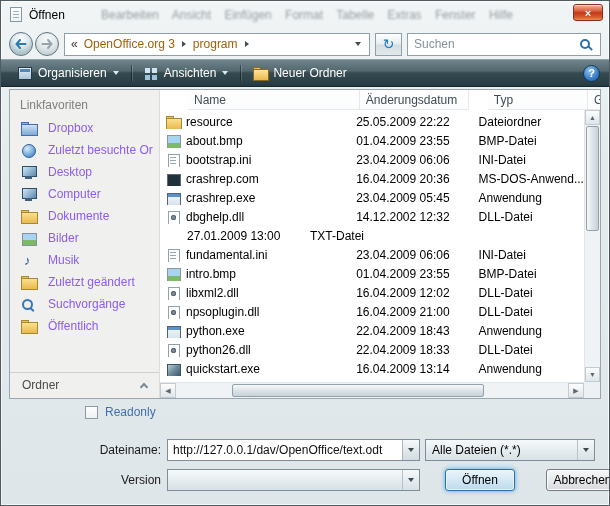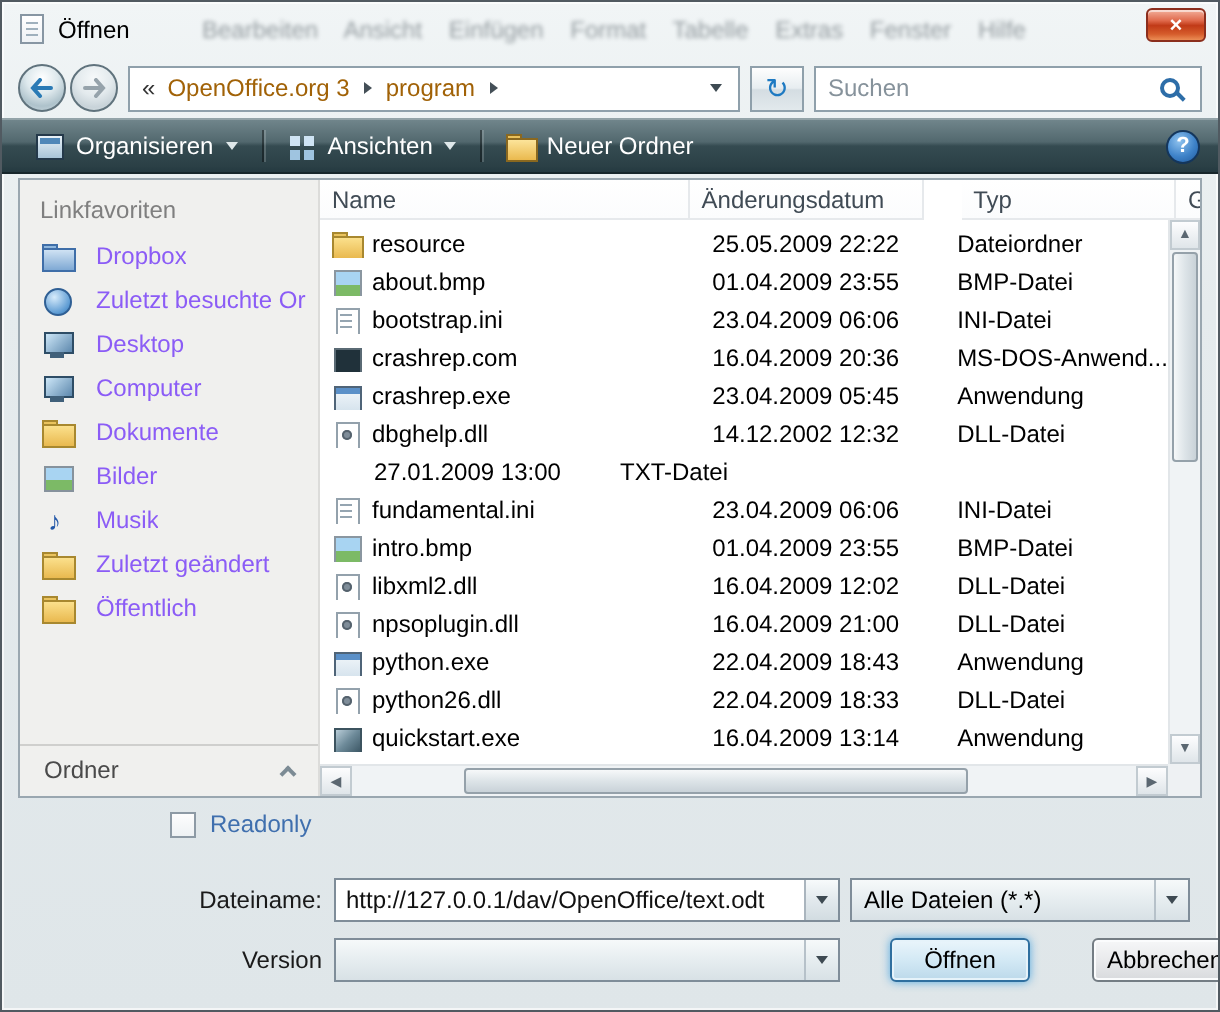--- a/index.html
+++ b/index.html
@@ -121,21 +121,21 @@
   .si[data-icon="searches"]::before { content: ""; position: absolute; left: 1px; top: 1px; width: 7px;
     height: 7px; border: 2px solid #3a76b5; border-radius: 50%; }
   .si[data-icon="searches"]::after { content: ""; position: absolute; left: 10px; top: 9px; width: 2px;
     height: 5px; background: #3a76b5; transform: rotate(-45deg); }
 
   .list { flex: 1; position: relative; background: #fff; min-width: 0; }
   .list-header { display: flex; height: 20px; }
   .hcol { padding: 3px 6px 0; color: #404b55; border-right: 1px solid #e6e9ec;
     border-bottom: 1px solid #e6e9ec; background: linear-gradient(#ffffff, #fbfcfd);
     white-space: nowrap; overflow: hidden; }
-  .hcol.name { width: 195px; } .hcol.date { width: 123px; } .hcol.type { width: 113px; margin-left: 19px; }
+  .hcol.name { width: 195px; margin-left: 28px; } .hcol.date { width: 123px; } .hcol.type { width: 113px; margin-left: 19px; }
   .hcol.g { flex: 1; border-right: none; }
   .rows { position: absolute; top: 20px; left: 0; right: 16px; bottom: 16px; overflow: hidden; }
   .row { display: flex; align-items: flex-end; height: 19px; }
   .c-name { width: 170px; display: flex; align-items: center; gap: 6px; padding-left: 6px;
     white-space: nowrap; overflow: hidden; }
   .c-date { width: 123px; padding-left: 7px; white-space: nowrap; margin-left: 20px; }
   .c-type { width: 113px; padding-left: 7px; white-space: nowrap; overflow: hidden; }
 
   .fi { width: 14px; height: 13px; position: relative; flex: 0 0 auto; }
   .fi[data-icon="folder"]::before { content: ""; position: absolute; left: 0; top: 0; width: 6px;
@@ -310,20 +310,24 @@
           </div>
         <div class="side-item">
             <span class="si" data-icon="music"></span>
             <span class="si-label">Musik</span>
           </div>
         <div class="side-item">
             <span class="si" data-icon="recent-changed"></span>
             <span class="si-label">Zuletzt geändert</span>
           </div>
         <div class="side-item">
+            <span class="si" data-icon="searches"></span>
+            <span class="si-label">Suchvorgänge</span>
+          </div>
+        <div class="side-item">
             <span class="si" data-icon="public"></span>
             <span class="si-label">Öffentlich</span>
           </div>
       </div>
       <div class="sb-footer">
         <span>Ordner</span>
         <span class="chev-up"></span>
       </div>
     </div>
 

